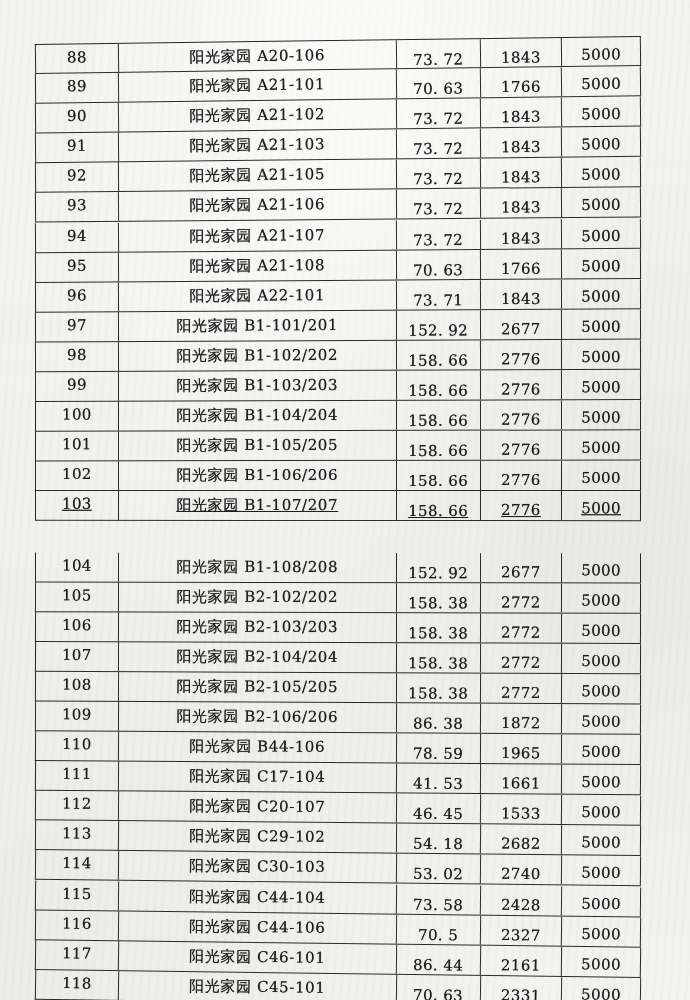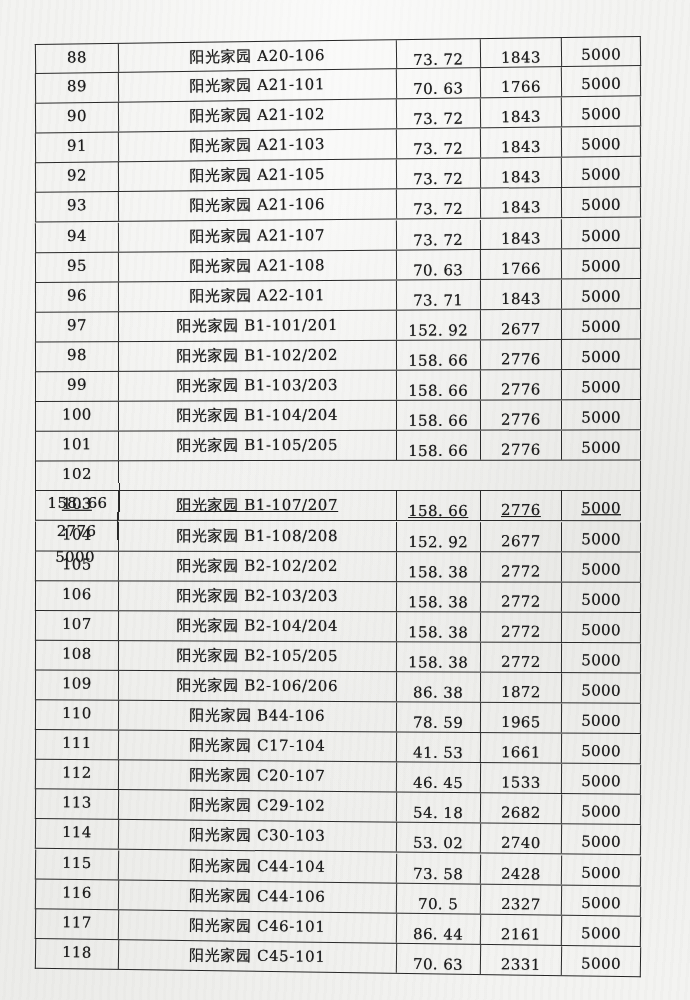--- a/index.html
+++ b/index.html
@@ -143,34 +143,35 @@
         <div class="cell c4">2776</div>
         <div class="cell c5">5000</div>
       </div>
       <div class="row" style="transform: rotate(-0.074deg);">
         <div class="cell c1">101</div>
         <div class="cell c2">阳光家园 B1-105/205</div>
         <div class="cell c3">158. 66</div>
         <div class="cell c4">2776</div>
         <div class="cell c5">5000</div>
       </div>
-      <div class="row" style="transform: rotate(-0.022deg); flex-direction: column;">
+      <div class="row" style="transform: rotate(-0.022deg);">
         <div class="cell c1">102</div>
+        <div class="cell c2">阳光家园 B1-106/206</div>
         <div class="cell c3">158. 66</div>
         <div class="cell c4">2776</div>
         <div class="cell c5">5000</div>
       </div>
       <div class="row" style="transform: rotate(0.03deg); text-decoration: underline;">
         <div class="cell c1">103</div>
         <div class="cell c2">阳光家园 B1-107/207</div>
         <div class="cell c3">158. 66</div>
         <div class="cell c4">2776</div>
         <div class="cell c5">5000</div>
       </div>
-      <div class="row" style="transform: rotate(0.082deg);">
+      <div class="row" style="transform: rotate(0.082deg); margin-top: 31px;">
         <div class="cell c1">104</div>
         <div class="cell c2">阳光家园 B1-108/208</div>
         <div class="cell c3">152. 92</div>
         <div class="cell c4">2677</div>
         <div class="cell c5">5000</div>
       </div>
       <div class="row" style="transform: rotate(0.134deg);">
         <div class="cell c1">105</div>
         <div class="cell c2">阳光家园 B2-102/202</div>
         <div class="cell c3">158. 38</div>

